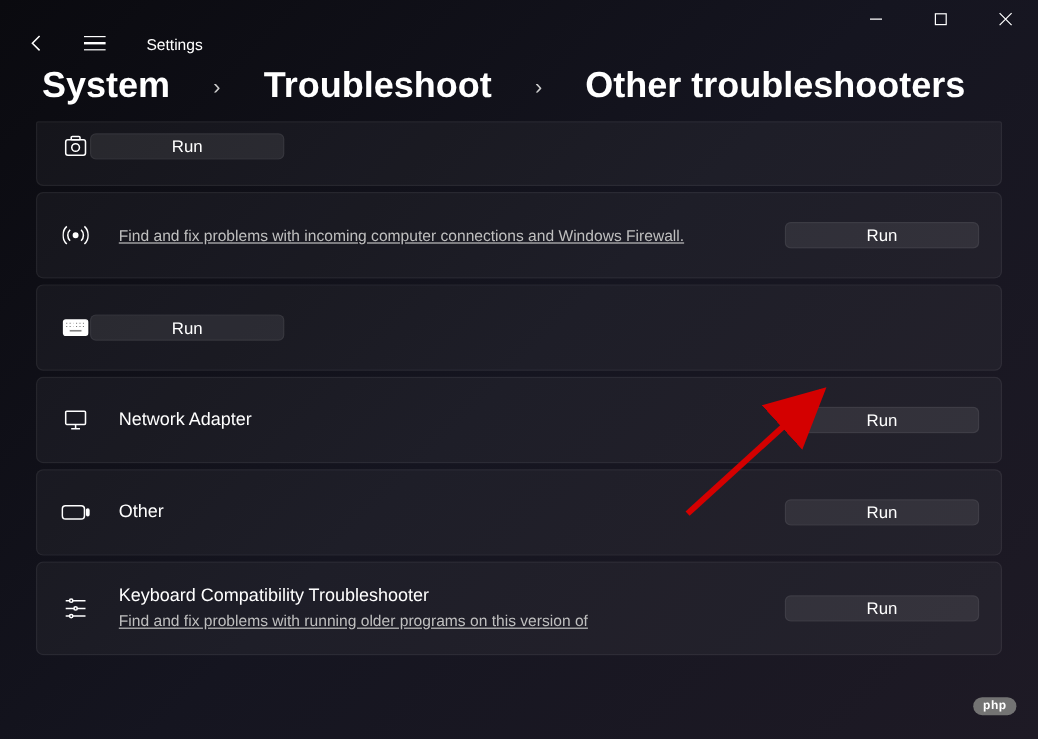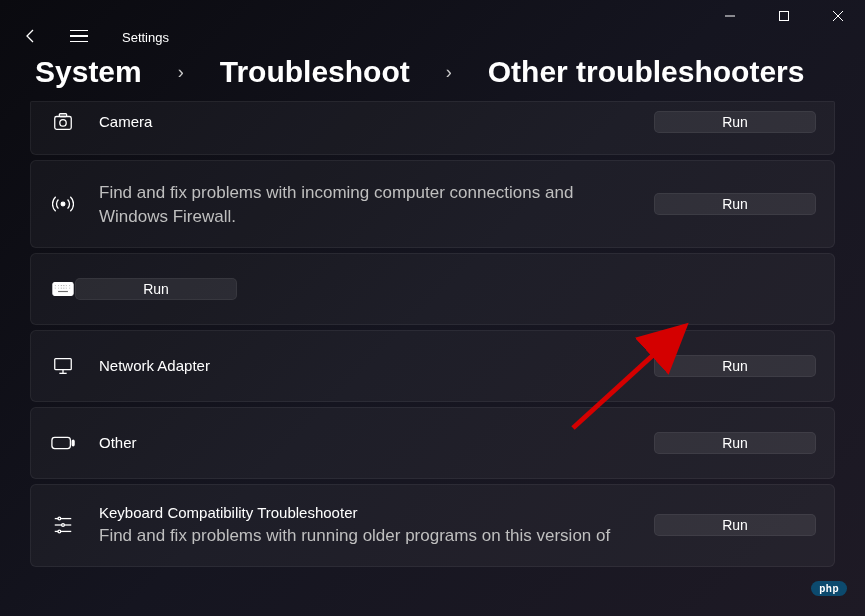--- a/index.html
+++ b/index.html
@@ -40,39 +40,39 @@
     border-radius: 6px;
     margin-bottom: 5px;
     display:flex; align-items:center;
     padding: 18px 18px 18px 20px;
     min-height: 72px;
   }
   .card.first { min-height:52px; padding-top:8px; padding-bottom:20px; margin-top:-6px; border-top-left-radius:2px; border-top-right-radius:2px; }
   .icon { width:24px; height:24px; display:flex; align-items:center; justify-content:center; flex-shrink:0; }
   .text-block { margin-left: 24px; flex:1; padding-right:14px; }
   .card-title { font-size:15px; font-weight:400; color:#fff; line-height:1.3; }
-  .card-desc { font-size:17px; font-weight:400; color: #bfbfbf; line-height:1.4; margin-top:2px; }
+  .card-desc { font-size:13px; font-weight:400; color: #bfbfbf; line-height:1.4; margin-top:2px;text-decoration:underline; }
   .run-btn {
     background: rgba(255,255,255,0.08);
     border:1px solid rgba(255,255,255,0.06);
     border-radius:5px;
     color:#fff; font-size:14px; font-weight:400;
     width:162px; height:22px;
     font-family:inherit;
     cursor:pointer;
   }
   .arrow-annotation {
     position:absolute;
     pointer-events:none;
     left: 565px; top: 308px;
     z-index:10;
   }
   .watermark {
     position:absolute; right:18px; bottom:20px;
-    background:#0c4a6e; color:#fff; font-size:10px;
+    background:#737373; color:#fff; font-size:10px;
     padding:2px 8px; border-radius:8px; font-weight:600;
     letter-spacing:0.5px;
   }
 </style>
 </head>
 <body>
 
 <div class="titlebar">
   <div class="titlebar-left">
     <div class="back-btn">
@@ -116,23 +116,20 @@
 
 <div class="content">
 
   <div class="card first">
     <div class="icon">
       <svg width="22" height="22" viewBox="0 0 24 24" fill="none" stroke="#fff" stroke-width="1.4">
           <rect x="3" y="6" width="18" height="14" rx="2"></rect>
           <circle cx="12" cy="13" r="3.5"></circle>
           <rect x="8" y="3" width="8" height="3" rx="1"></rect>
         </svg>
-    </div>
-    <div class="text-block">
-      <div class="card-title">Camera</div>
     </div>
     <button class="run-btn">Run</button>
   </div>
 
   <div class="card">
     <div class="icon">
       <svg width="22" height="22" viewBox="0 0 24 24" fill="none" stroke="#fff" stroke-width="1.4">
           <circle cx="12" cy="12" r="2" fill="#fff"></circle>
           <path d="M7 7 A7 7 0 0 0 7 17"></path>
           <path d="M17 7 A7 7 0 0 1 17 17"></path>

